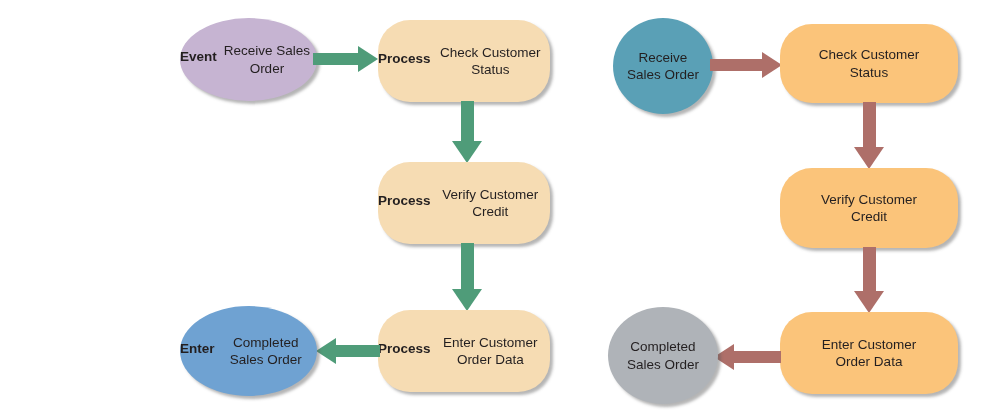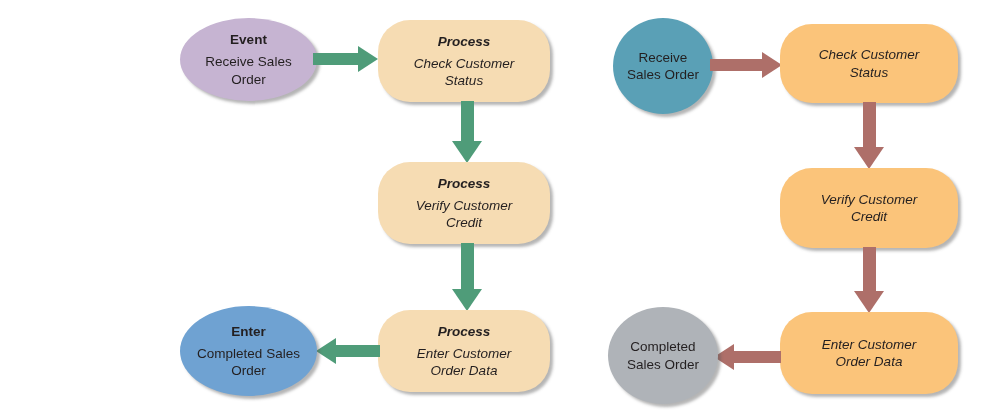--- a/index.html
+++ b/index.html
@@ -6,27 +6,27 @@
   .canvas{
     position:relative;
     width:981px;height:413px;
     background:#ffffff;
     font-family:"Liberation Sans", sans-serif;
     color:var(--text, #231f20);
     overflow:hidden;
   }
   .shape{
     position:absolute;
-    display:flex;flex-direction:column;
+    display:flex;flex-direction:row;
     align-items:center;justify-content:center;
     text-align:center;
     box-shadow:3px 3px 3px rgba(90,90,90,.45);
     font-size:13.5px;line-height:1.28;
   }
-  .rounded{border-radius:32px;font-style:italic;}
+  .rounded{border-radius:32px;}
   .ellipse{border-radius:50%;}
   .type-label{font-weight:bold;margin-bottom:5px;}
   .node-label{width:124px;}
   .node-label.narrow{width:74px;}
   .node-label.mid{width:120px;}
 
   
   .l-start{left:180px;top:18px;width:137px;height:83px;background:var(--left-event-fill);}
   .l-p1{left:378px;top:20px;width:172px;height:82px;background:var(--left-process-fill);}
   .l-p2{left:378px;top:162px;width:172px;height:82px;background:var(--left-process-fill);}

